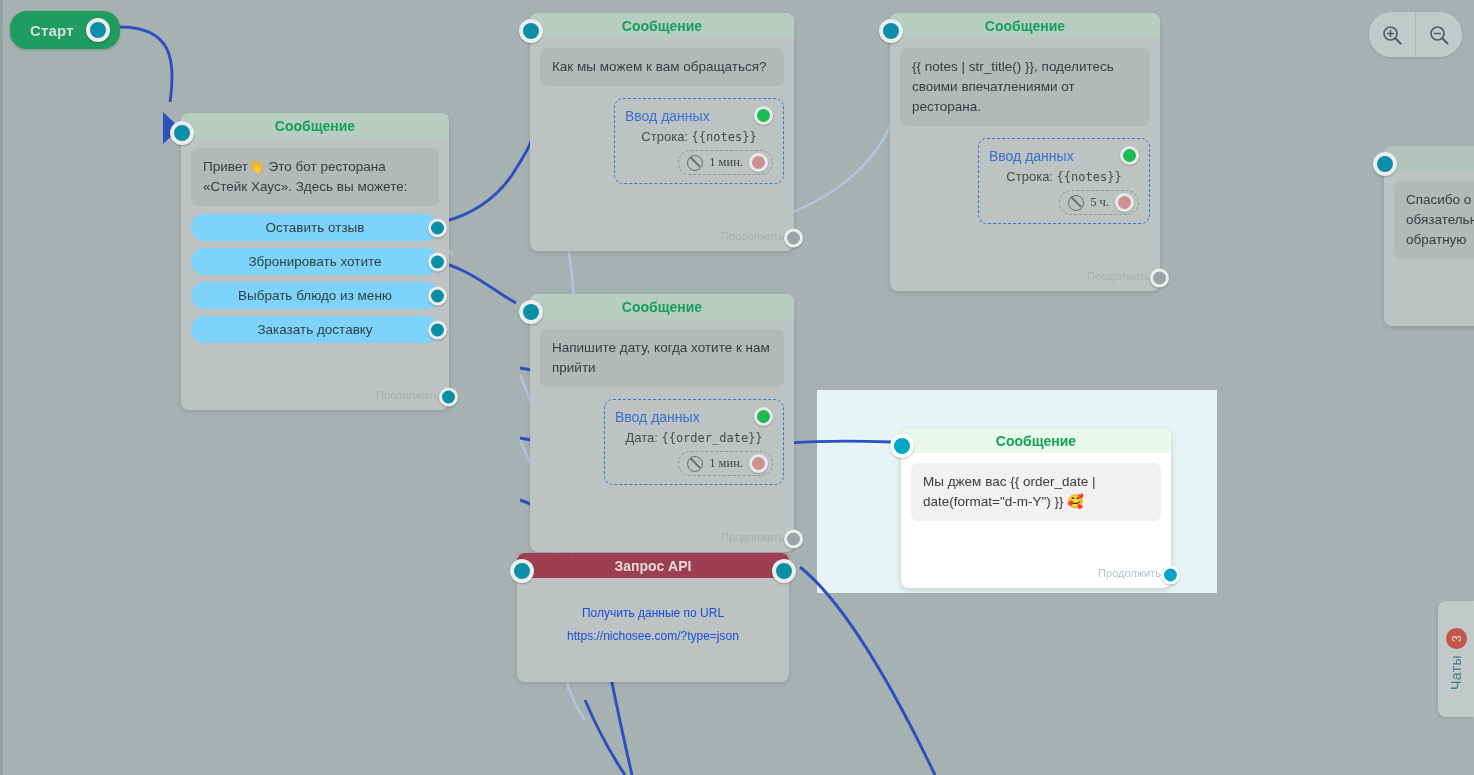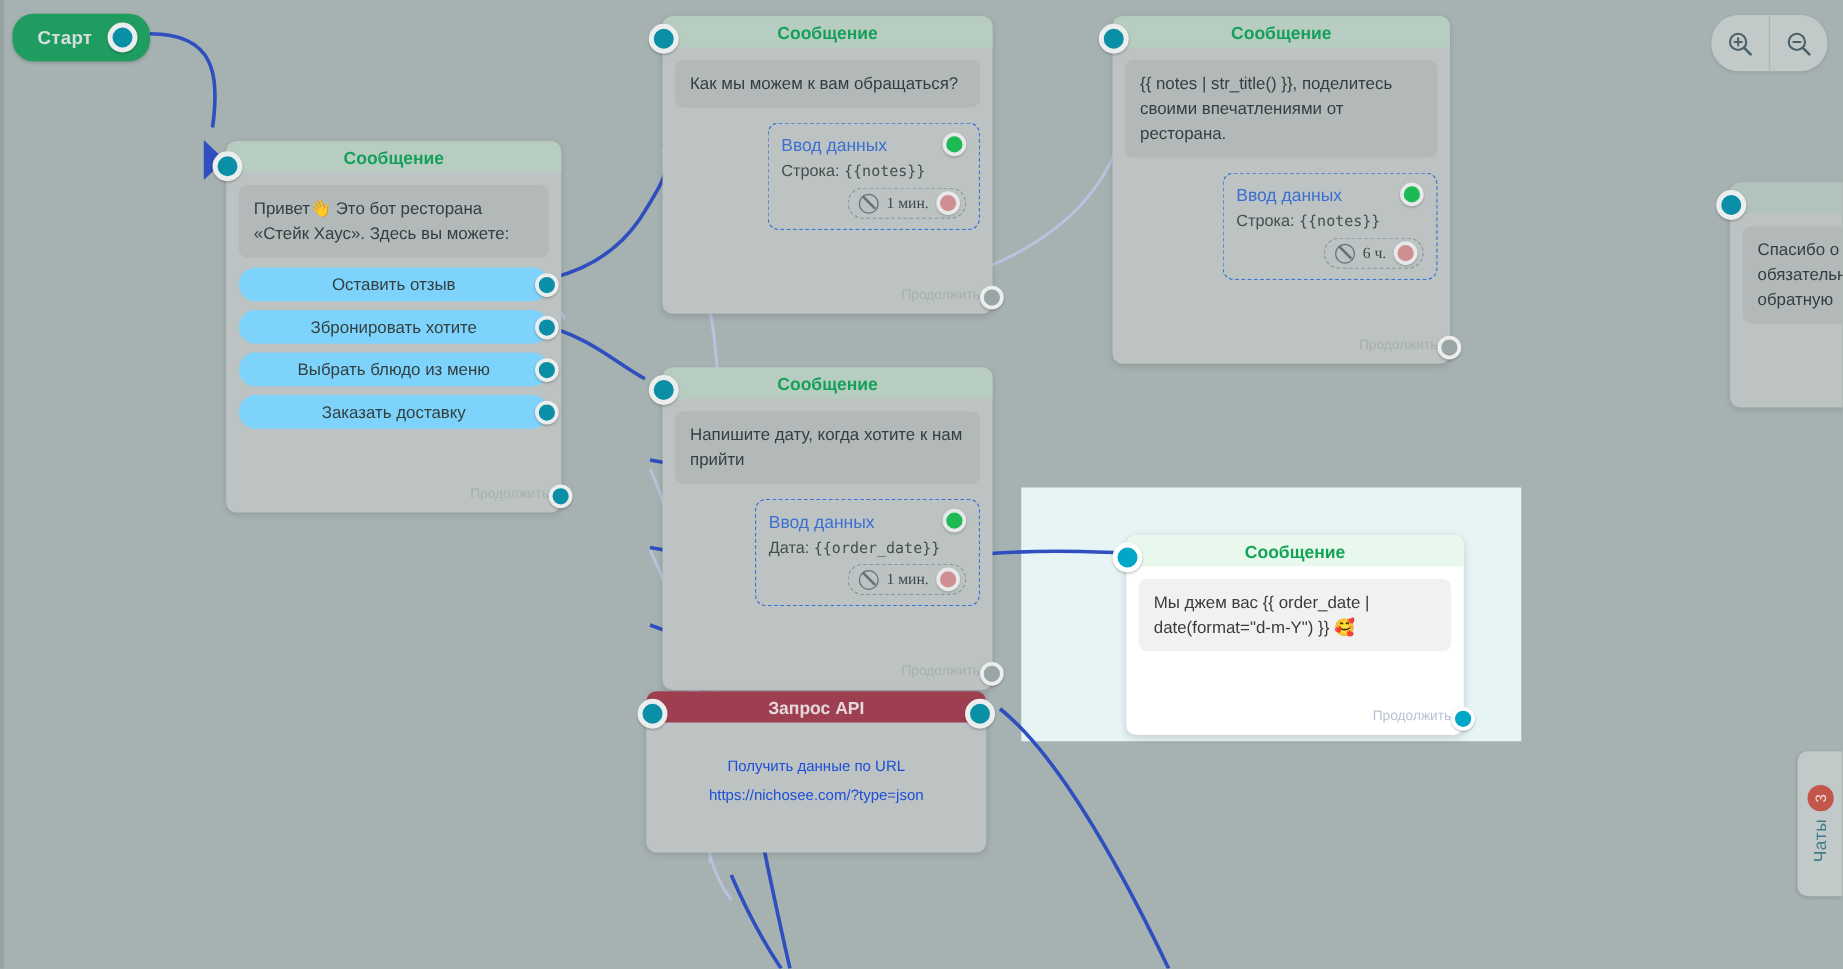--- a/index.html
+++ b/index.html
@@ -142,20 +142,21 @@
   }
   .node-foot .port { position: absolute; right: -9px; top: 50%; transform: translateY(-50%); }
 
   
   .input-block {
     margin: 12px 0 0 62px;
     border: 1.6px dashed #3b74d6;
     border-radius: 9px;
     padding: 7px 10px 8px 10px;
     position: relative;
+    text-align: center;
   }
   .input-title-row {
     display: flex;
     align-items: center;
     justify-content: space-between;
     gap: 6px;
   }
   .input-title {
     color: #3b6fd0;
     font-size: 14px;
@@ -392,21 +393,21 @@
           <span class="input-title">Ввод данных</span>
           <span class="dot-green"></span>
         </div>
         <div class="input-var">
           <span>Строка:</span>
           <span class="mono">{{notes}}</span>
         </div>
         <div class="timer-row">
           <div class="timer-chip">
             <span class="no-entry"></span>
-            <span>6 ч.</span>
+            <span>5 ч.</span>
             <span class="dot-pink"></span>
           </div>
         </div>
       </div>
     </div>
     <div class="node-foot">
       <span>Продолжить</span>
       <span class="port small muted"></span>
     </div>
   </div>

